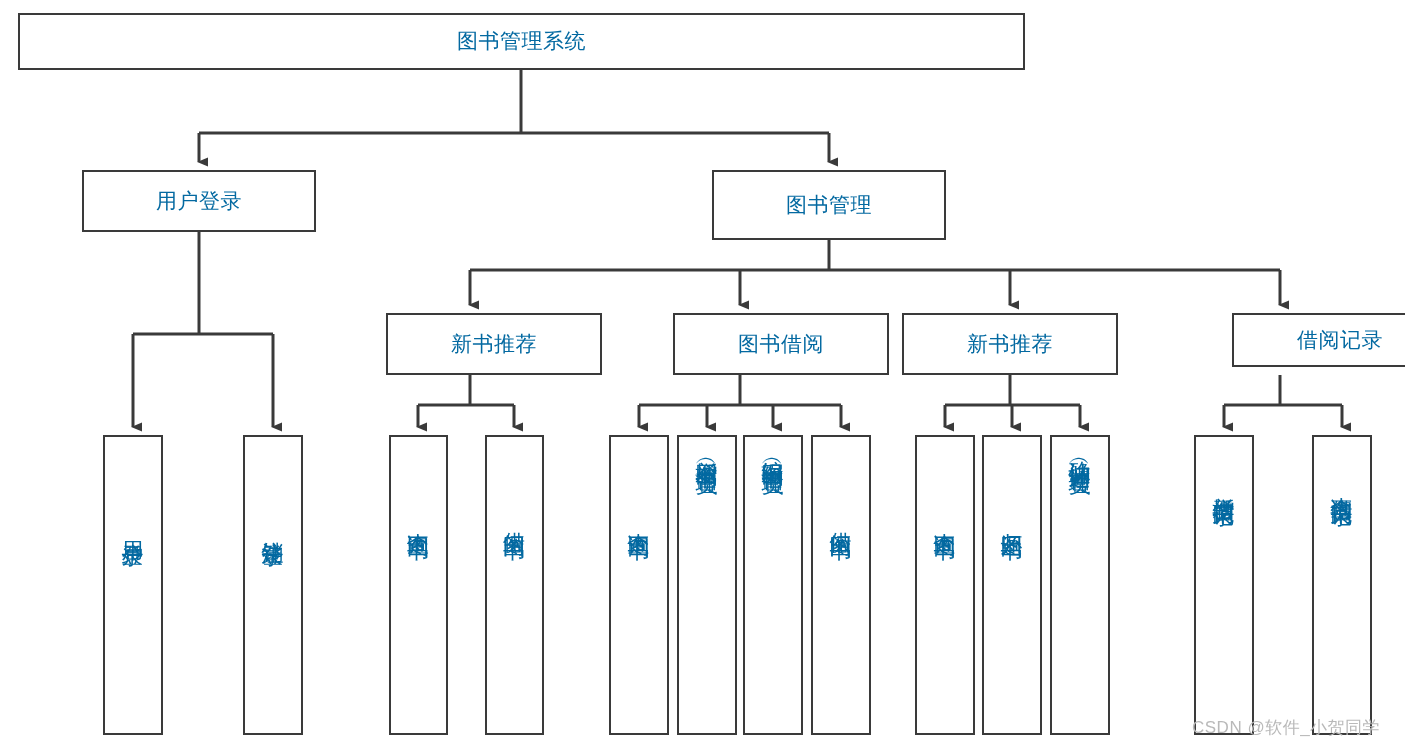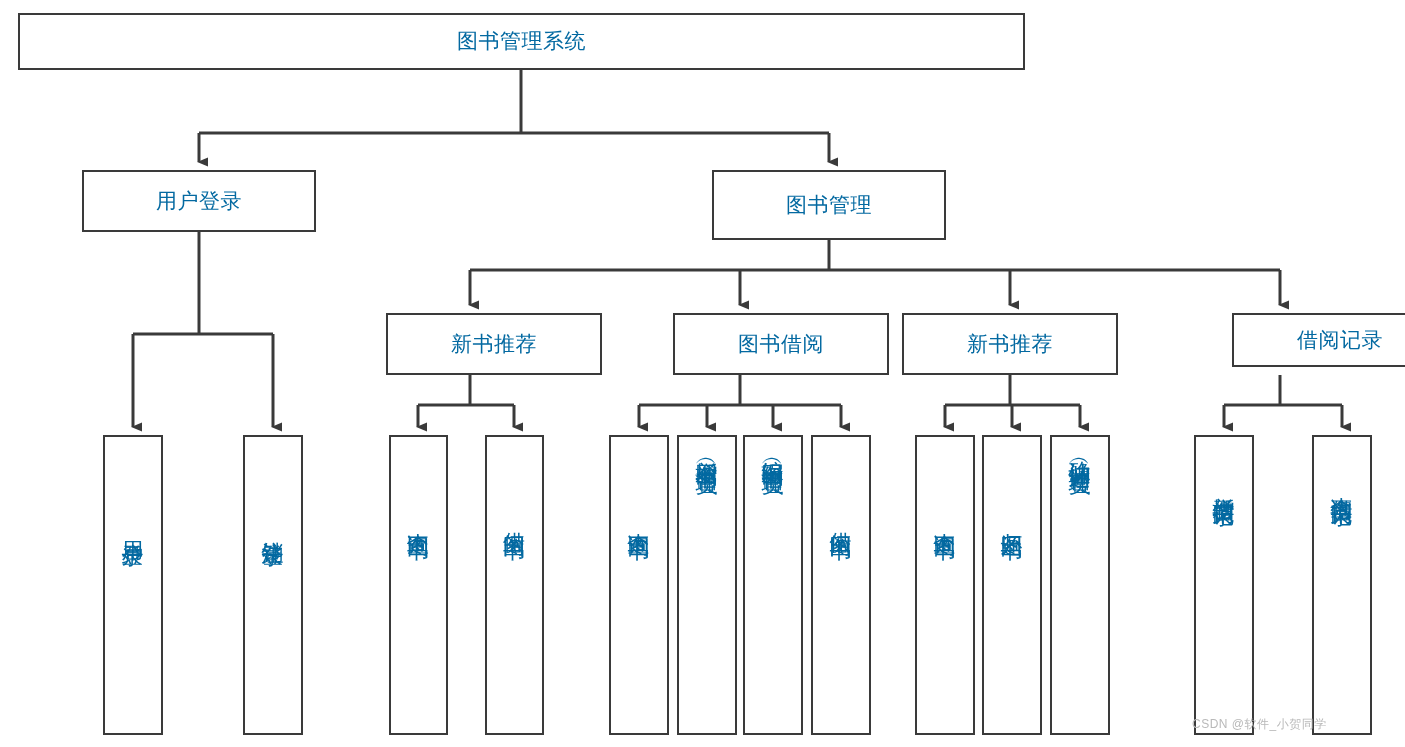--- a/index.html
+++ b/index.html
@@ -57,21 +57,21 @@
     writing-mode: vertical-rl;
     text-orientation: upright;
     font-size: 22px;
     line-height: 1.05;
     letter-spacing: 2px;
     white-space: nowrap;
     margin: 0 auto;
   }
   .watermark {
     position: absolute;
-    font-size: 12px;
+    font-size: 17px;
     color: #b9b9b9;
     white-space: nowrap;
     z-index: 3;
     letter-spacing: 0.5px;
   }
 </style>
 </head>
 <body>
 
 <div id="canvas">

